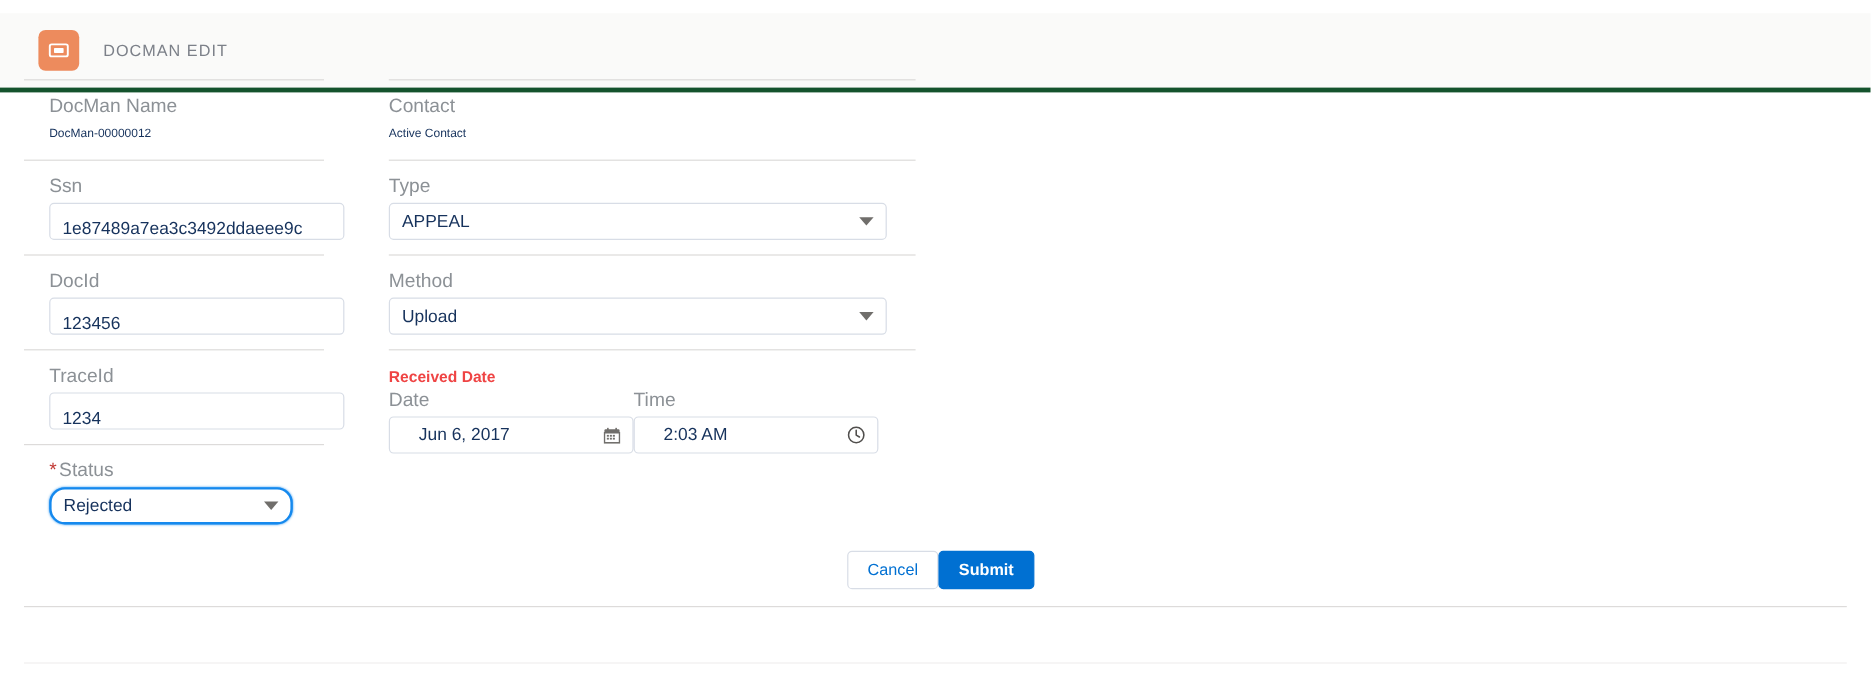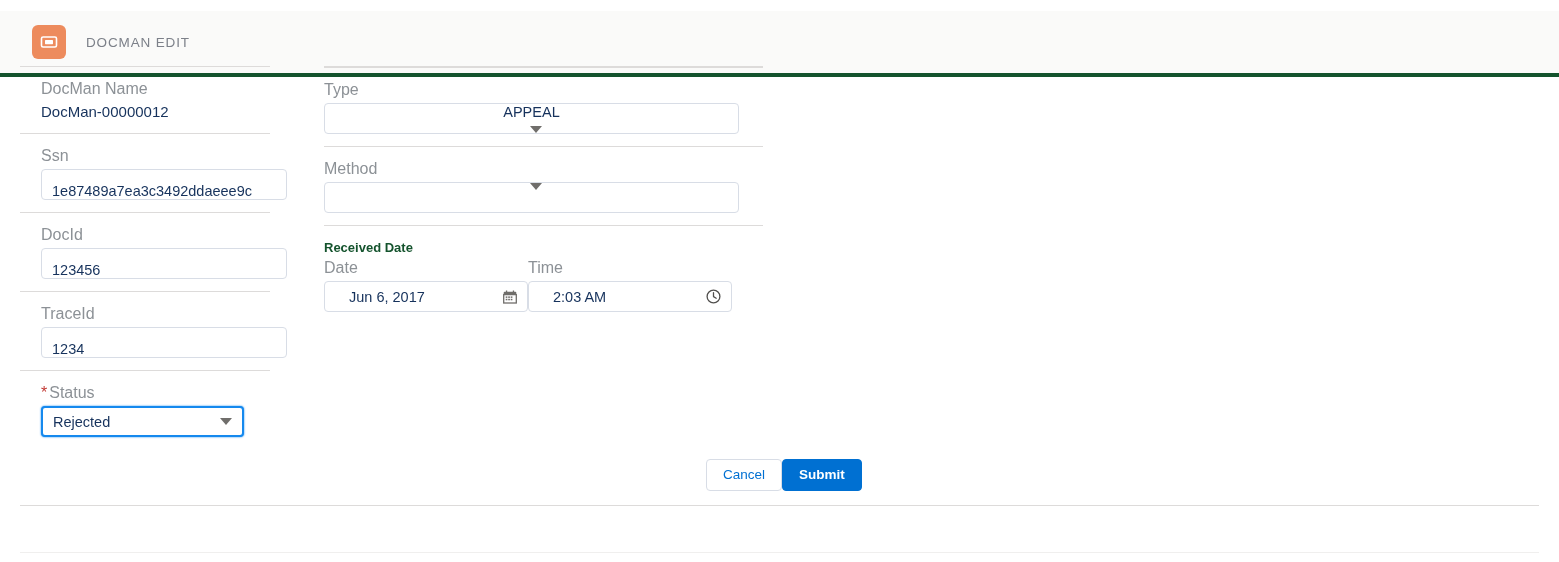--- a/index.html
+++ b/index.html
@@ -82,21 +82,21 @@
     line-height: 16px;
     margin-bottom: 5px;
     font-weight: 400;
     white-space: nowrap;
   }
   .field-label .req {
     color: #c23934;
     margin-right: 2px;
   }
   .field-static {
-    font-size: 15px;
+    font-size: 10px;
     color: #16325c;
     line-height: 19px;
     white-space: nowrap;
   }
 
   
   .input-box {
     position: relative;
     height: 31px;
     border: 1px solid #d8dde6;
@@ -110,23 +110,23 @@
     overflow: hidden;
     white-space: nowrap;
   }
   .input-box.focused {
     border: 2px solid #1589ee;
     box-shadow: 0 0 2px #1589ee;
   }
   .input-value { overflow: hidden; text-overflow: clip; white-space: nowrap; }
 
   .w-219 { width: 246px; align-items: flex-end; }
-  .w-415 { width: 415px; flex-direction: column; }
+  .w-415 { width: 415px; }
   .w-204 { width: 204px; padding-left: 24px; }
-  .w-203 { width: 203px; }
+  .w-203 { width: 203px; border-radius: 13px; }
 
   .combobox .input-value { flex: 1; }
   .caret {
     flex: none;
     width: 0; height: 0;
     border-left: 6px solid transparent;
     border-right: 6px solid transparent;
     border-top: 7px solid #706e6b;
     margin-left: 8px;
   }
@@ -134,21 +134,21 @@
     flex: none;
     display: flex;
     align-items: center;
     justify-content: center;
     margin-left: 8px;
   }
 
   
   .group-label {
     font-size: 13px;
-    color: #14532d;
+    color: #ef4444;
     font-weight: bold;
     line-height: 16px;
     margin-bottom: 4px;
   }
   .dt-row {
     display: flex;
     gap: 0;
   }
   .dt-cell .field-label { margin-bottom: 5px; }
 
@@ -262,36 +262,41 @@
         <span class="caret"></span>
       </div>
     </div>
 
   </div>
 
   <div class="form-col col-right">
 
     <div class="divider top-rule"></div>
 
+    <div class="field">
+      <div class="field-label">Contact</div>
+      <div class="field-static">Active Contact</div>
+    </div>
 
     <div class="divider"></div>
 
     <div class="field">
       <div class="field-label">Type</div>
       <div class="input-box combobox w-415">
         <span class="input-value">APPEAL</span>
         <span class="caret"></span>
       </div>
     </div>
 
     <div class="divider"></div>
 
     <div class="field">
       <div class="field-label">Method</div>
       <div class="input-box combobox w-415">
+        <span class="input-value">Upload</span>
         <span class="caret"></span>
       </div>
     </div>
 
     <div class="divider"></div>
 
     <div class="field">
       <div class="group-label">Received Date</div>
       <div class="dt-row">
 

